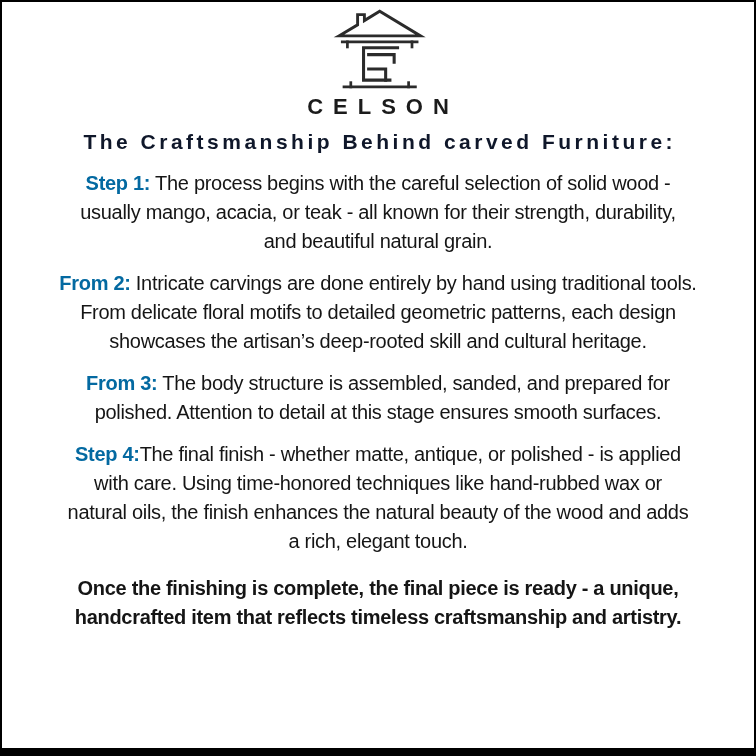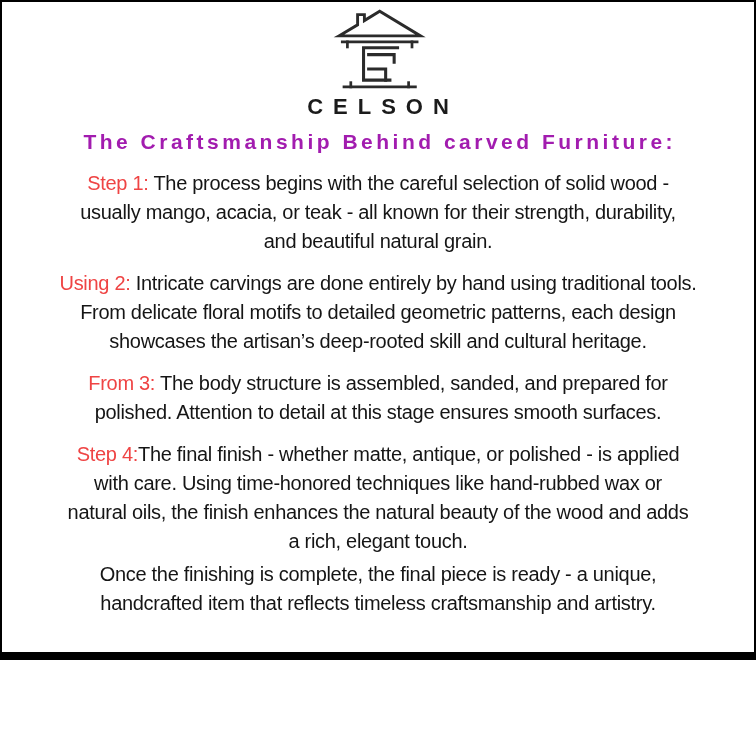--- a/index.html
+++ b/index.html
@@ -1,54 +1,54 @@
 <!DOCTYPE html>
 <html><head>
 <meta charset="utf-8">
 <style>
   html,body{margin:0;padding:0;background:#fff;}
   .page{
-    width:756px;height:660px;box-sizing:border-box;
+    width:756px;height:756px;box-sizing:border-box;
     background:#fff;
     border:2px solid #000;
     border-bottom-width:8px;
     padding-top:5px;
     font-family:"Liberation Sans","DejaVu Sans",sans-serif;
     color:#151515;
     overflow:hidden;
   }
   .logo-wrap{text-align:center;}
   .logo{display:block;margin:0 auto;}
   .brand{
     text-align:center;
     font-size:22px;font-weight:700;color:#1b1b1b;
     letter-spacing:10px;padding-left:10px;
     line-height:26px;margin-top:2px;
   }
   .heading{
     text-align:center;
-    font-size:21px;font-weight:700;color:#a21caf;
+    font-size:21px;font-weight:700;color:#0f172a;
     letter-spacing:3.5px;padding-left:3.5px;
     line-height:26px;margin:9px 0 0 0;
   }
   .content{
     margin-top:14px;
     padding:0 11px;
     font-size:20px;
     letter-spacing:-0.3px;
     line-height:29px;
     text-align:center;
   }
   .content p{
     margin:0 0 13px 0;
     white-space:pre-line;
   }
-  .content p.tight{margin-bottom:4px;}
-  .content p.last{margin-bottom:3px;}
-  .step-label{font-weight:400;color:#ef4444;}
+  .content p.tight{margin-bottom:18px;}
+  .content p.last{margin-bottom:3px;font-weight:bold;}
+  .step-label{font-weight:700;color:#0369a1;}
 </style>
 </head>
 <body>
 
 <div class="page">
 
   <div class="logo-wrap">
     <svg class="logo" width="102" height="85" viewBox="0 0 120 100" fill="none" stroke="#2b2b2b" stroke-linecap="square" stroke-linejoin="miter">
       <g stroke-width="3.4">
         <path d="M 14,34 L 36,21 L 36,9 L 44,9 L 44,16 L 62,5 L 110,34 Z"></path>
@@ -72,21 +72,21 @@
   </div>
 
   <div class="brand">CELSON</div>
 
   <h1 class="heading">The Craftsmanship Behind carved Furniture:</h1>
 
   <div class="content">
     <p><b class="step-label">Step 1:</b><span> The process begins with the careful selection of solid wood -
 usually mango, acacia, or teak - all known for their strength, durability,
 and beautiful natural grain.</span></p>
-    <p><b class="step-label">Using 2:</b><span> Intricate carvings are done entirely by hand using traditional tools.
+    <p><b class="step-label">From 2:</b><span> Intricate carvings are done entirely by hand using traditional tools.
 From delicate floral motifs to detailed geometric patterns, each design
 showcases the artisan’s deep-rooted skill and cultural heritage.</span></p>
     <p><b class="step-label">From 3:</b><span> The body structure is assembled, sanded, and prepared for
 polished. Attention to detail at this stage ensures smooth surfaces.</span></p>
     <p class="tight"><b class="step-label">Step 4:</b><span>The final finish - whether matte, antique, or polished - is applied
 with care. Using time-honored techniques like hand-rubbed wax or
 natural oils, the finish enhances the natural beauty of the wood and adds
 a rich, elegant touch.</span></p>
     <p class="last"><span>Once the finishing is complete, the final piece is ready - a unique,
 handcrafted item that reflects timeless craftsmanship and artistry.</span></p>

